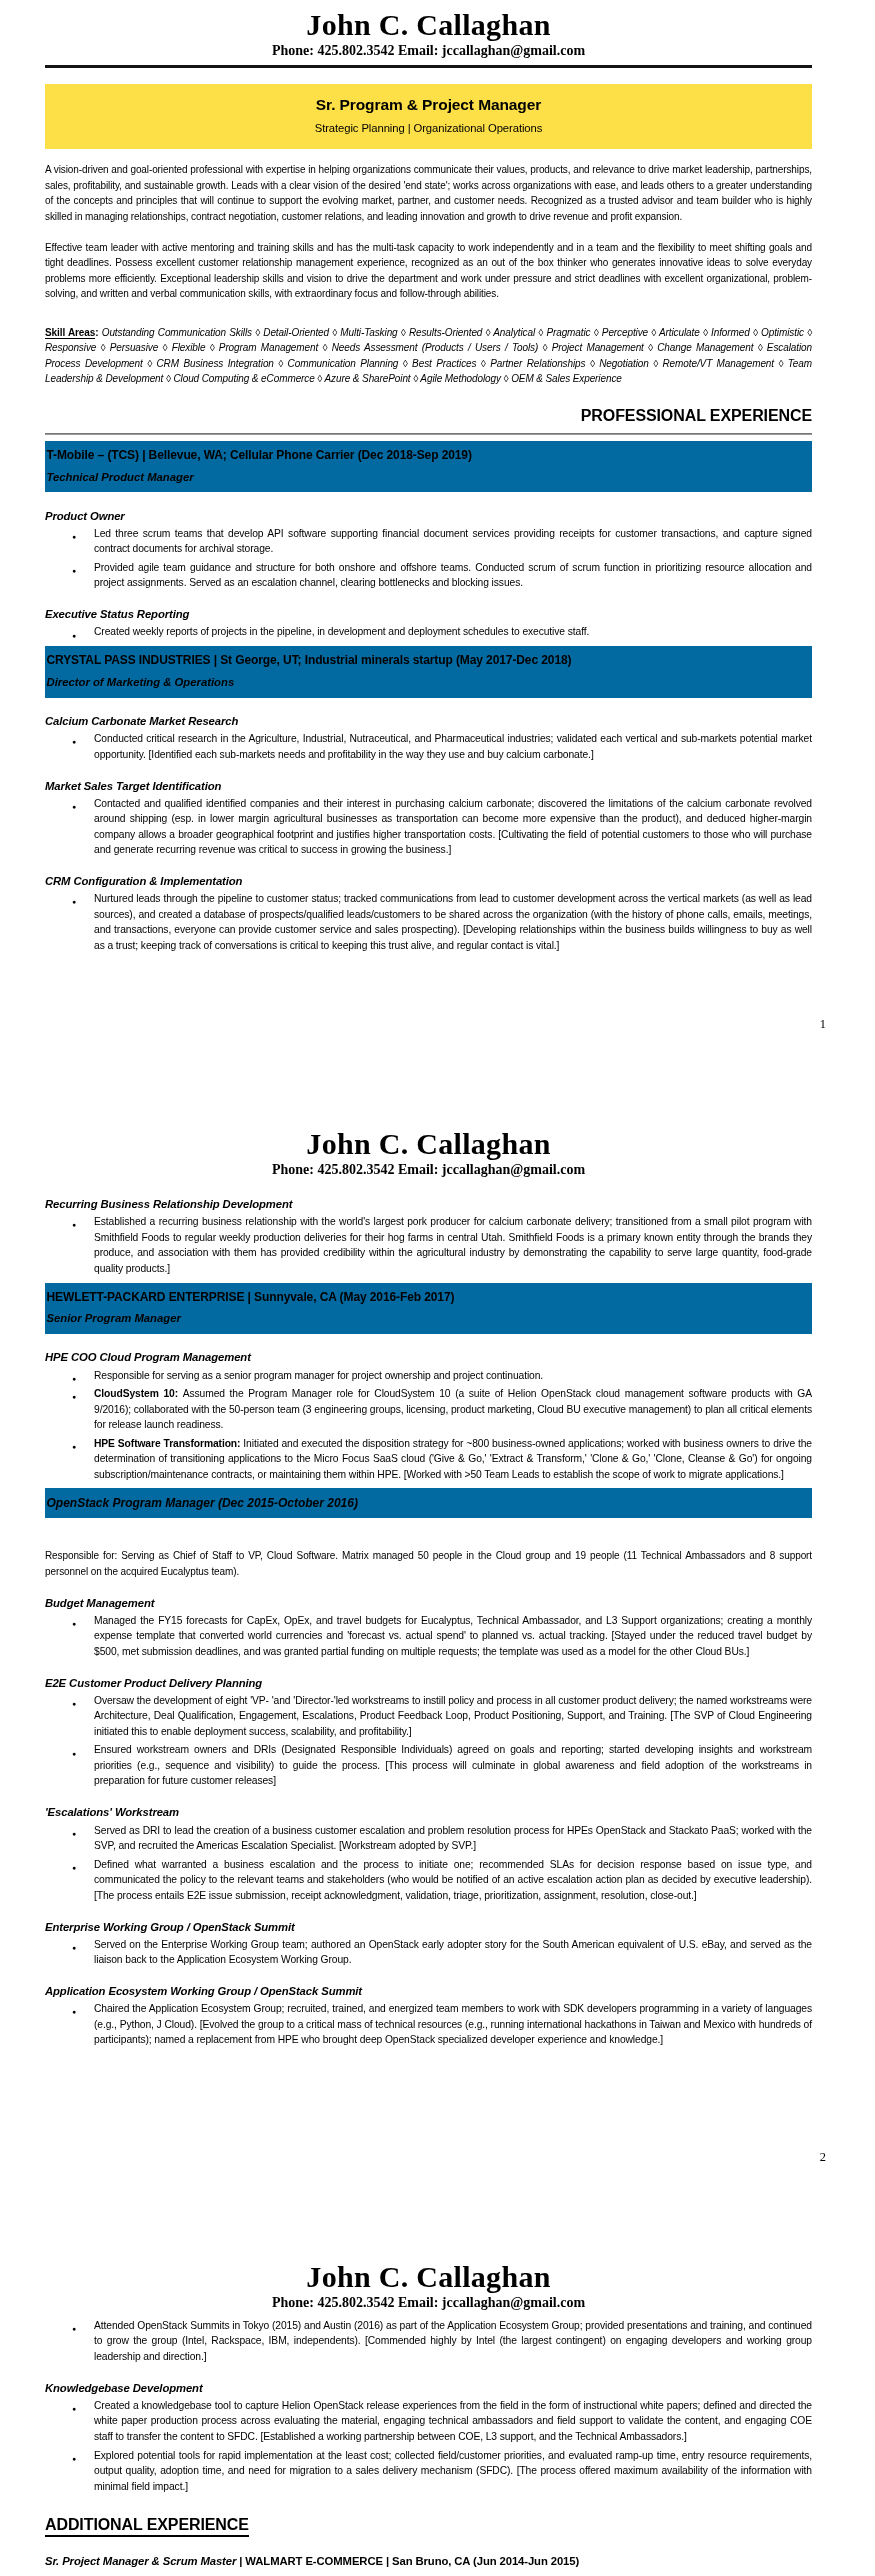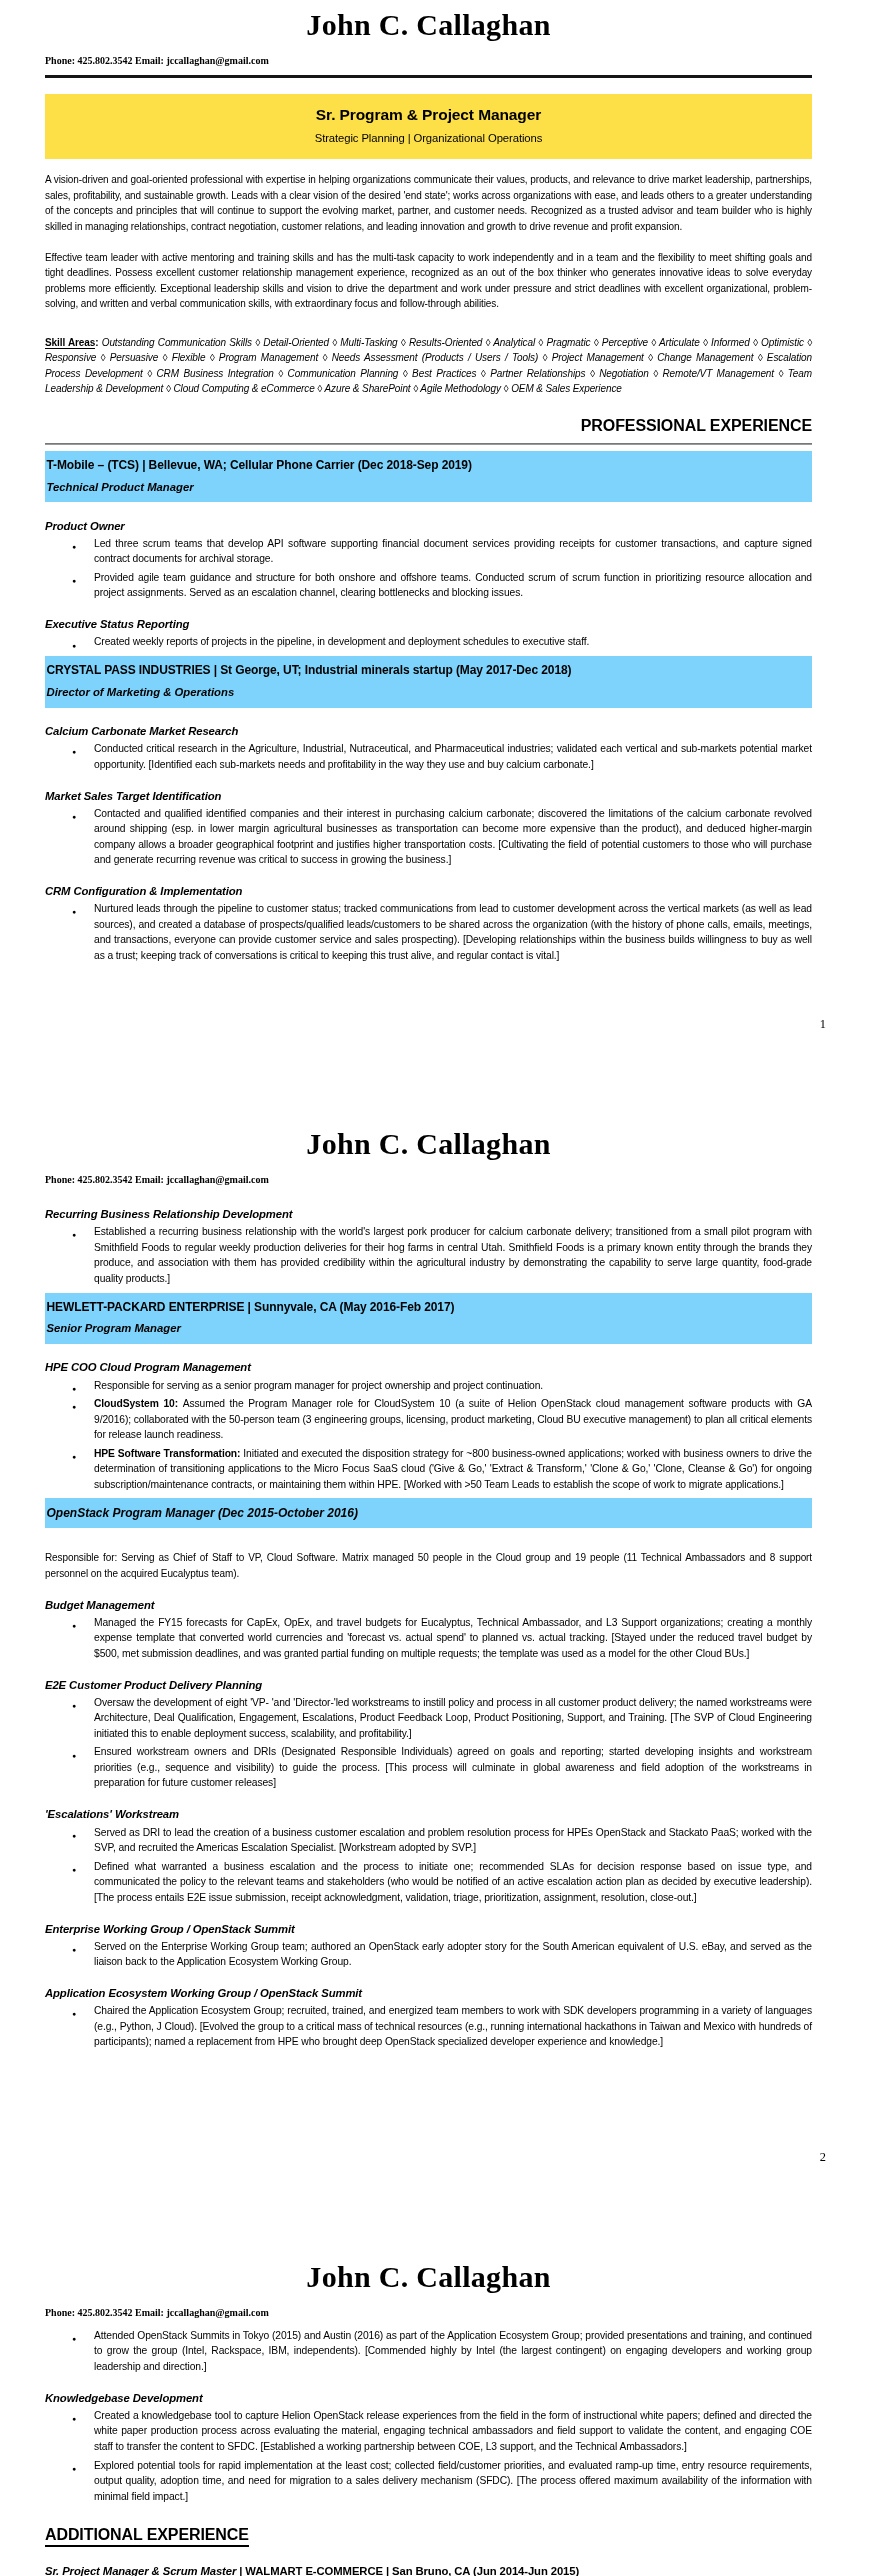--- a/index.html
+++ b/index.html
@@ -6,43 +6,43 @@
   html,body { background:#ffffff; }
   body { width:875px; font-family:"Liberation Sans", sans-serif; color:#000; }
   .sheet { width:875px; height:3196px; position:relative; background:#fff; }
   .pg { position:relative; padding:0 63px 0 45px; overflow:hidden; }
   .pg1 { height:1119px; }
   .pg2 { height:1133px; }
   .pg3 { height:944px; }
 
   .name { font-family:"Liberation Serif", serif; font-size:30px; font-weight:700;
           text-align:center; line-height:33px; padding-top:8.2px; letter-spacing:0.3px; }
-  .contact { font-family:"Liberation Serif", serif; font-size:10px; font-weight:700;
-             text-align:left; line-height:20.6px; margin-top:10px; }
+  .contact { font-family:"Liberation Serif", serif; font-size:14px; font-weight:700;
+             text-align:center; line-height:20.6px; margin-top:0; }
   .thick-rule { height:3.1px; background:#151515; margin-top:3.6px; }
 
   .title-box { margin-top:15.5px; background:#fde047; text-align:center; padding:12.4px 5.2px 13.4px; }
   .t1 { font-size:15.5px; font-weight:700; line-height:17.5px; letter-spacing:-0.1px; }
   .t2 { font-size:11.3px; font-weight:400; line-height:13.4px; margin-top:8.2px; letter-spacing:-0.1px; }
 
   .body { font-size:10px; line-height:15.5px; letter-spacing:-0.1px; }
   .just { text-align:justify; }
   .i { font-style:italic; }
   .b { font-weight:700; }
   .bi { font-weight:700; font-style:italic; }
 
   .mt26 { margin-top:13.4px; } .mt30 { margin-top:15.5px; } .mt34 { margin-top:17.5px; }
-  .mt40 { margin-top:22px; } .mt44 { margin-top:23px; }
+  .mt40 { margin-top:30px; } .mt44 { margin-top:23px; }
 
   .skill-label { font-weight:700; border-bottom:1.5px solid #000; padding-bottom:0.5px; }
 
   .center-head { font-size:16px; font-weight:700; text-align:right; margin-top:20.6px; letter-spacing:-0.1px; }
   .gray-rule { height:2.1px; margin-top:7.2px; background:linear-gradient(#686868,#a9a9a9); }
 
-  .jobbox { background:#7dd3fc; margin-top:6.2px; padding:7.2px 7.2px 8.2px 1.5px; }
+  .jobbox { background:#0369a1; margin-top:6.2px; padding:7.2px 7.2px 8.2px 1.5px; }
   .jb-company { font-size:12px; font-weight:700; line-height:14.4px; letter-spacing:-0.1px; }
   .jb-role { font-size:11.3px; font-weight:700; font-style:italic; line-height:13.4px; margin-top:8.2px; }
   .jb-only { font-size:12px; font-weight:700; font-style:italic; line-height:14.4px; }
 
   .sub { font-size:11.3px; font-weight:700; font-style:italic; margin-top:17.5px; letter-spacing:-0.1px; }
 
   .bl { list-style:none; margin-top:4.1px; }
   .bl li { position:relative; padding-left:49px; text-align:justify;
            font-size:10.3px; line-height:15.5px; margin-bottom:3.1px; letter-spacing:-0.1px; }
   .bl li::before { content:"●"; position:absolute; left:27px; top:3.1px; font-size:6.7px; }

